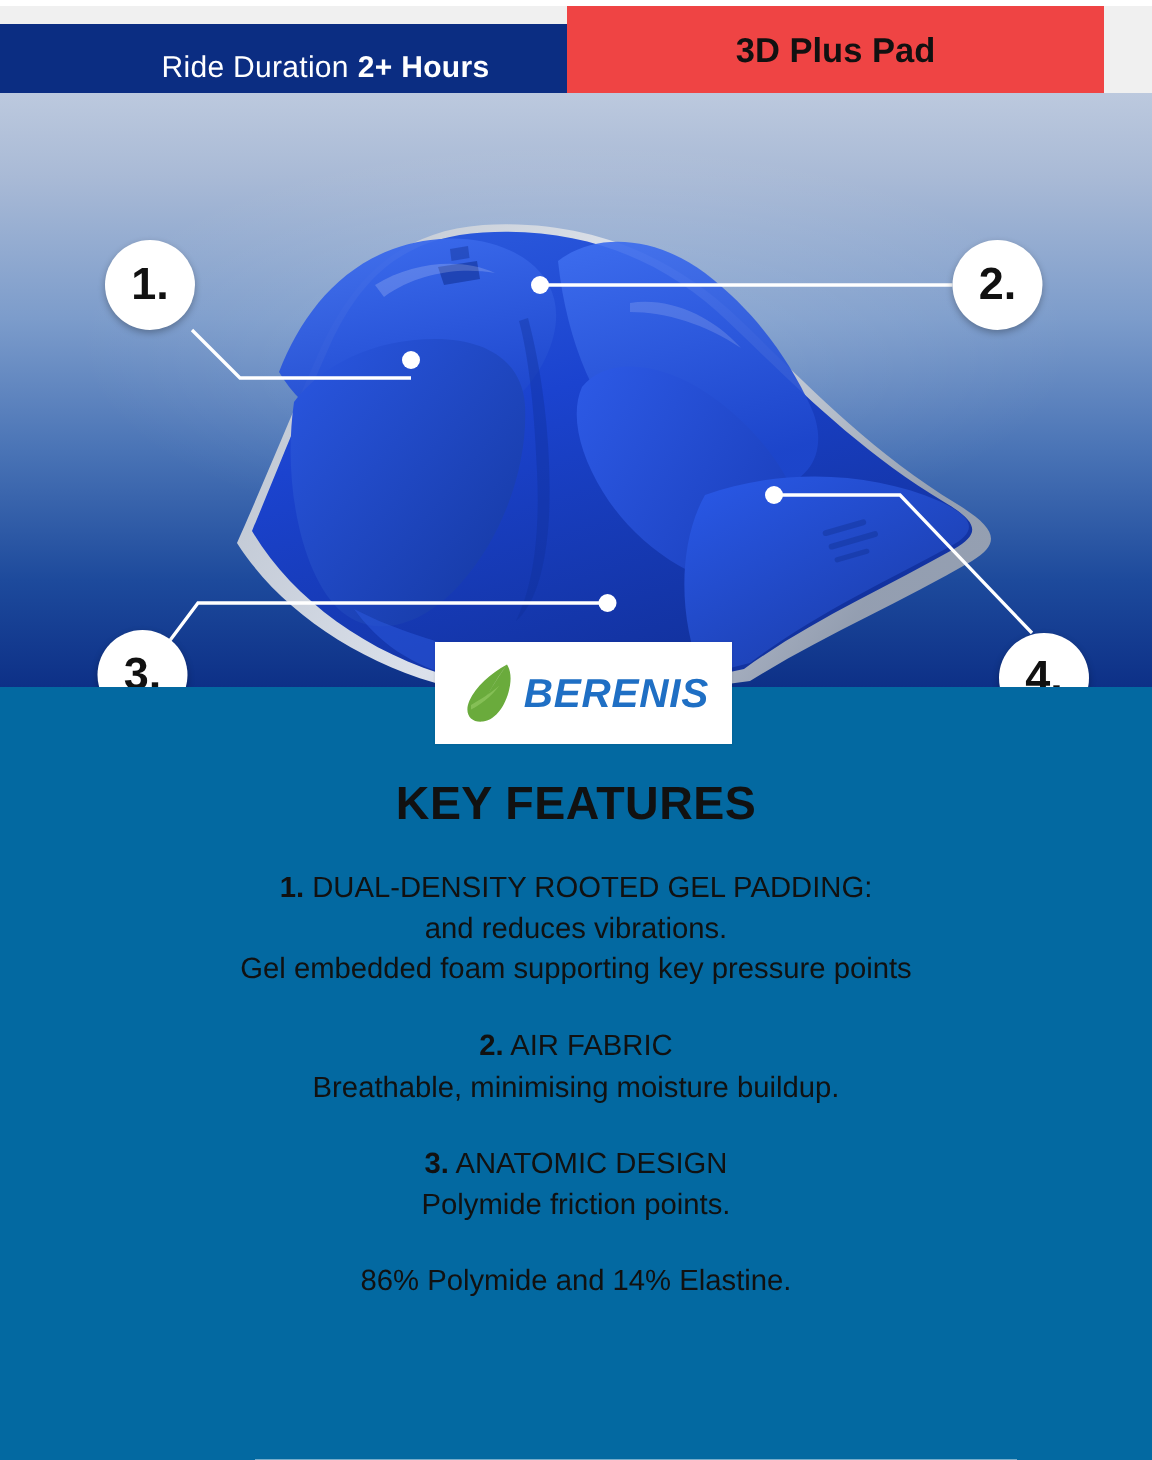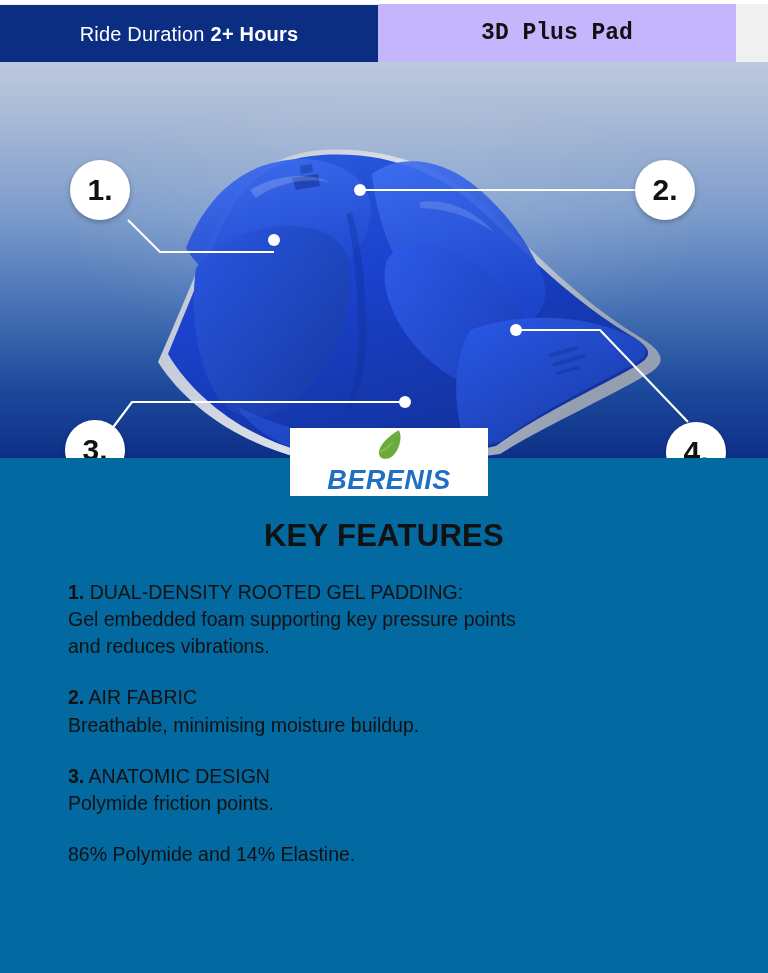--- a/index.html
+++ b/index.html
@@ -8,32 +8,32 @@
     background:#ffffff;
     font-family:"Liberation Sans",sans-serif;
     overflow:hidden;
   }
   .page{position:relative;width:768px;height:973px;background:#efefef;}
 
   
   .header{position:absolute;top:0;left:0;width:768px;height:62px;background:#f0f0f0;display:flex;}
   .header-top-strip{position:absolute;top:0;left:0;width:768px;height:4px;background:#ffffff;z-index:3;}
   .hdr-left{
-    position:absolute;top:5px;left:0;width:378px;height:58px;
+    position:absolute;top:16px;left:0;width:378px;height:58px;
     background:#0b2d82;
     display:flex;align-items:center;justify-content:center;
-    color:#ffffff;font-size:20px;letter-spacing:.2px;
+    color:#ffffff;font-size:20px;letter-spacing:.2px;padding-left:28px;
   }
   .hdr-left .lbl{font-weight:400;}
   .hdr-left .val{font-weight:700;margin-left:6px;}
   .hdr-right{
     position:absolute;top:4px;left:378px;width:358px;height:58px;
-    background:#c4b5fd;
+    background:#ef4444;
     display:flex;align-items:center;justify-content:center;
-    color:#111111;font-size:23px;font-weight:700;font-family:Liberation Mono, monospace;
+    color:#111111;font-size:23px;font-weight:700;
   }
 
   
   .hero{
     position:absolute;top:62px;left:0;width:768px;height:396px;
     background:linear-gradient(180deg,#bcc9de 0%,#a9bad6 14%,#7c9ccb 38%,#4a74b6 60%,#1d4a9c 82%,#0d3087 100%);
     overflow:hidden;
   }
   .hero-vig{position:absolute;inset:0;background:radial-gradient(ellipse 70% 55% at 50% 42%,rgba(255,255,255,.16) 0%,rgba(255,255,255,0) 62%);}
 
@@ -59,34 +59,33 @@
   .c3{left:65px;top:358px;}
   .c4{left:666px;top:360px;}
   .lead-svg{position:absolute;left:0;top:0;width:768px;height:396px;z-index:3;pointer-events:none;}
 
   
   .logo-box{
     position:absolute;left:290px;top:428px;width:198px;height:68px;
     background:#ffffff;z-index:6;
     display:flex;align-items:center;justify-content:center;gap:4px;
     box-shadow:0 0 0 1px rgba(0,0,0,.03);
-    flex-direction:column;
   }
   .logo-text{
     font-size:27px;font-weight:700;font-style:italic;color:#1f6fc4;
     letter-spacing:.5px;font-family:"Liberation Sans",sans-serif;
   }
 
   
   .features{position:absolute;left:0;top:458px;width:768px;height:515px;background:#0369a1;}
   .kf-title{
     text-align:center;font-size:31px;font-weight:700;color:#111111;
     margin:60px 0 0 0;letter-spacing:.3px;
   }
-  .feat{text-align:left;margin-top:26px;padding:0 68px;}
+  .feat{text-align:center;margin-top:26px;padding:0 68px;}
   .feat-head{font-size:19.5px;color:#111111;line-height:1.3;}
   .feat-head .num{font-weight:700;}
   .feat-head .ttl{font-weight:400;}
   .feat-body{font-size:19.5px;font-weight:400;color:#111111;line-height:1.28;margin-top:2px;}
 </style>
 </head>
 <body>
 
 <div class="page">
 
@@ -224,22 +223,22 @@
     <span class="logo-text">BERENIS</span>
   </div>
 
   <div class="features">
     <div class="kf-title">KEY FEATURES</div>
 
     <div class="feat">
       <div class="feat-head">
         <span class="num">1.</span><span class="ttl"> DUAL-DENSITY ROOTED GEL PADDING:</span>
       </div>
+      <div class="feat-body">and reduces vibrations.</div>
       <div class="feat-body">Gel embedded foam supporting key pressure points</div>
-      <div class="feat-body">and reduces vibrations.</div>
     </div>
 
     <div class="feat">
       <div class="feat-head">
         <span class="num">2.</span><span class="ttl"> AIR FABRIC</span>
       </div>
       <div class="feat-body">Breathable, minimising moisture buildup.</div>
     </div>
 
     <div class="feat">

